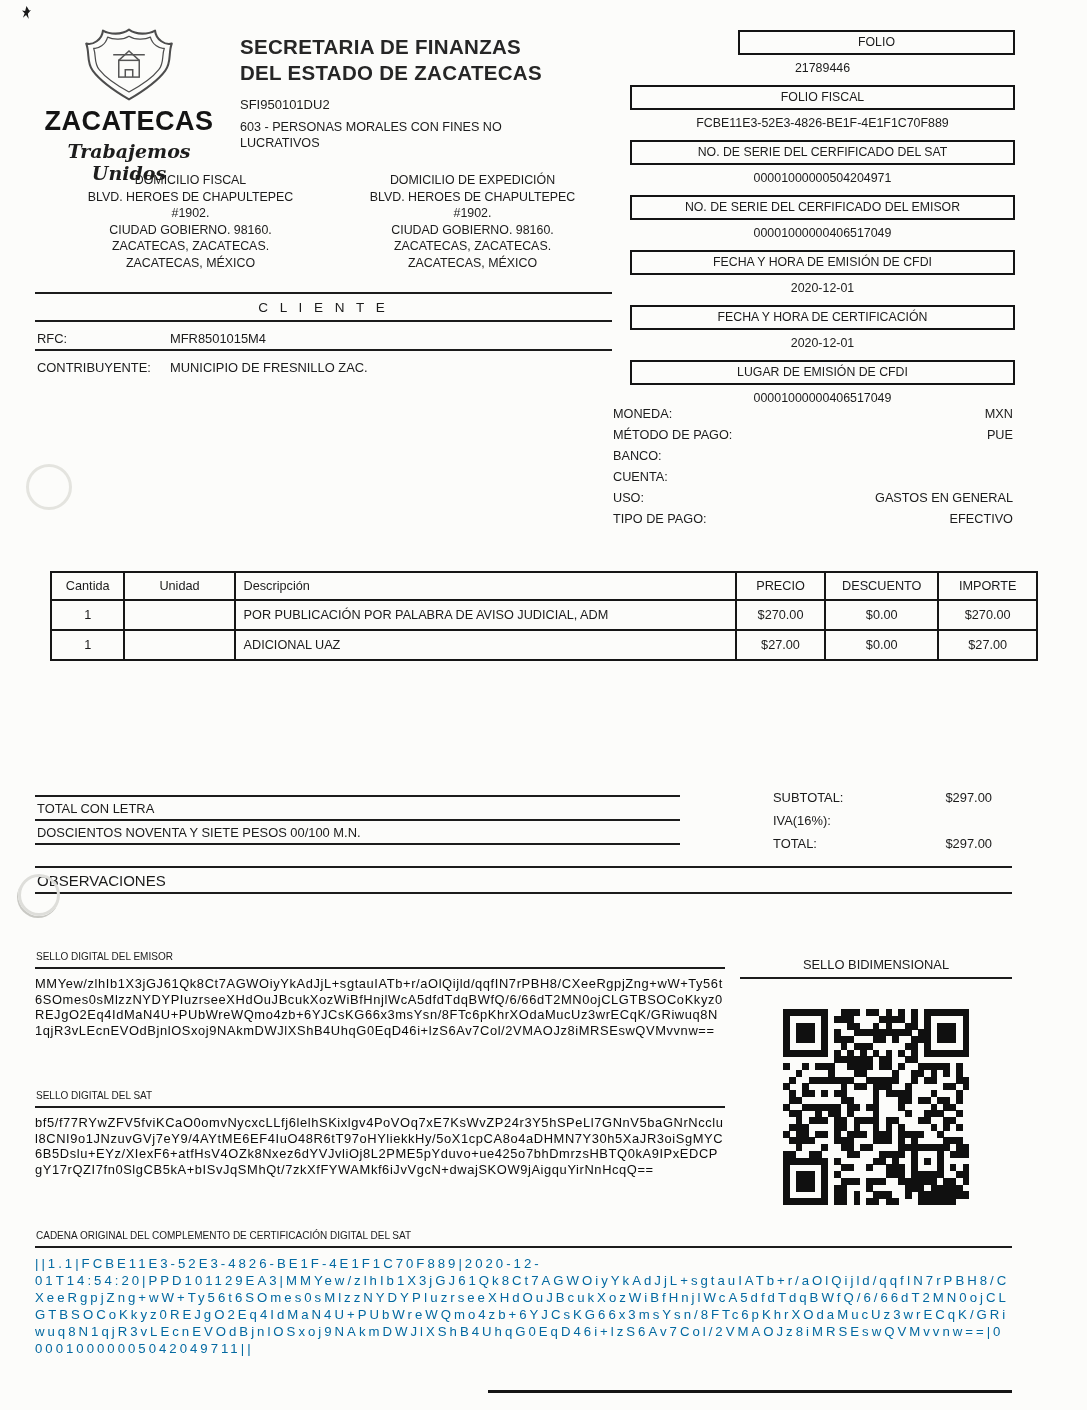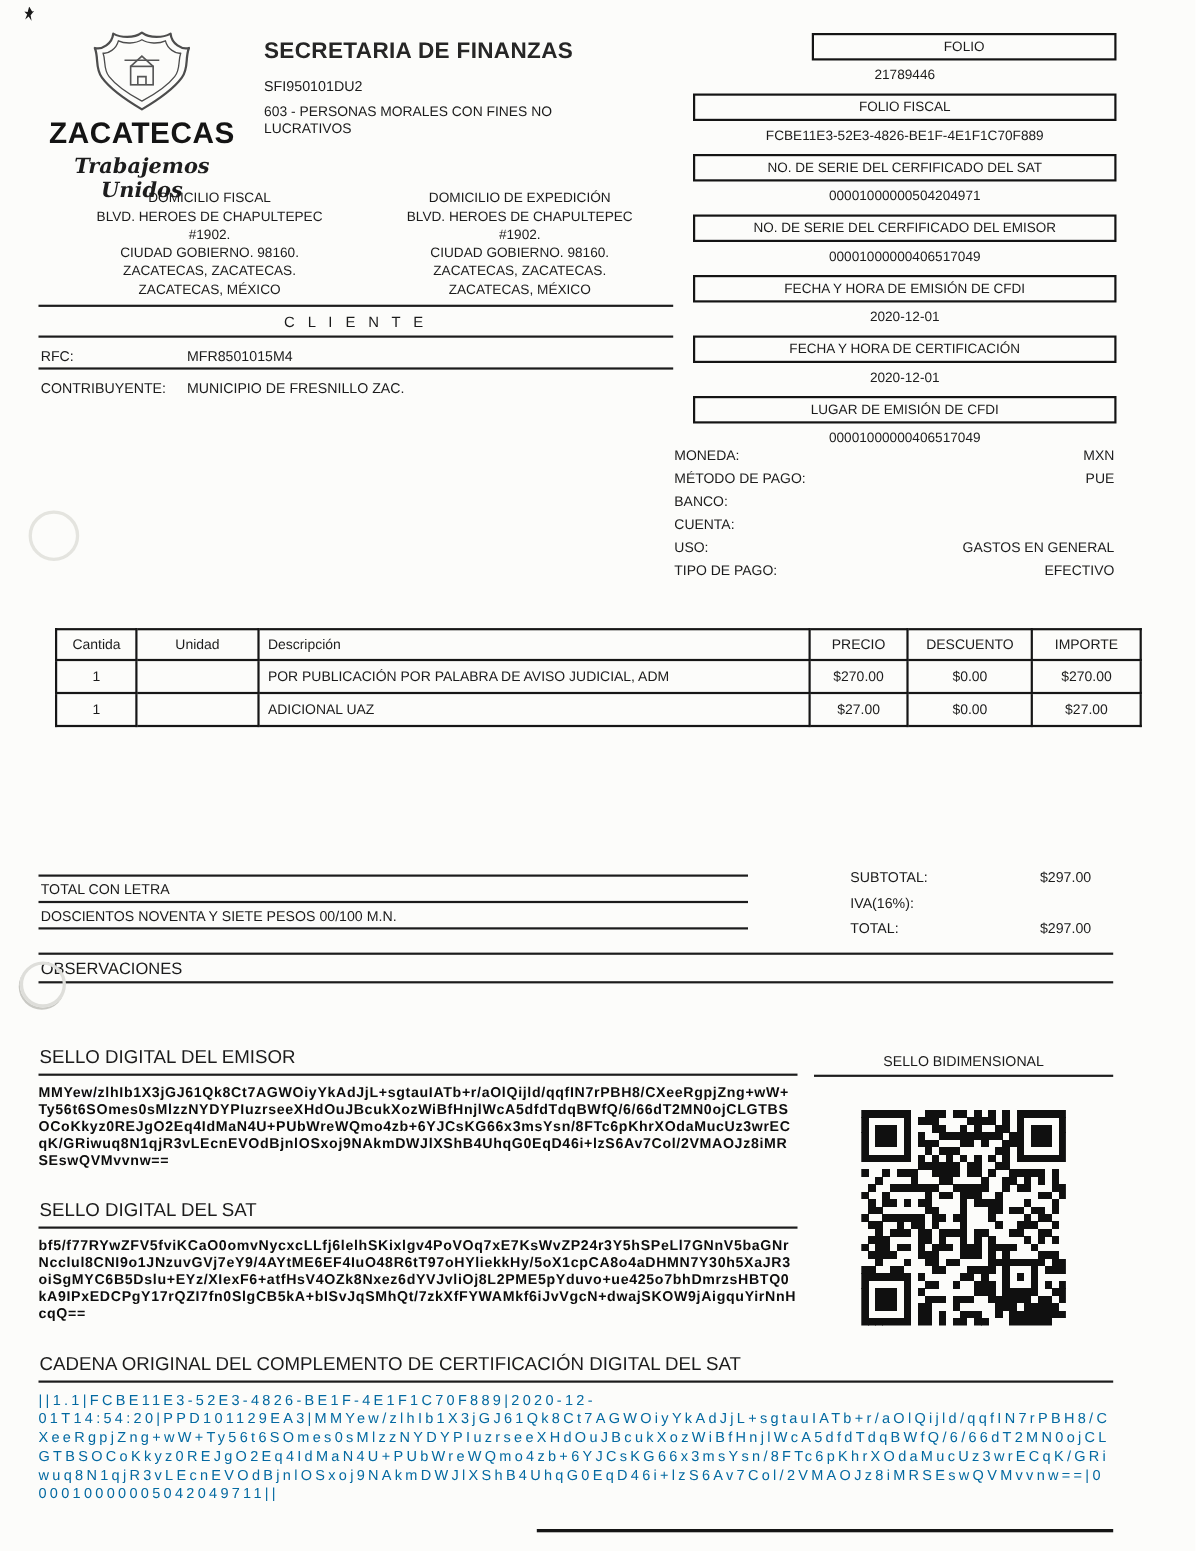--- a/index.html
+++ b/index.html
@@ -33,21 +33,21 @@
   .folio-label { border:2px solid #141414; text-align:center; font-size:12.3px; padding:3px 2px; line-height:15px; }
   .folio-item.narrow .folio-label { margin-left:108px; }
   .folio-value { text-align:center; font-size:12.4px; padding:6px 0 9px; line-height:15px; }
 
   
   .addr { position:absolute; text-align:center; font-size:12.4px; line-height:16.5px; }
   .addr-fiscal { left:58px; top:172px; width:265px; }
   .addr-exped  { left:335px; top:172px; width:275px; }
 
   
-  .cliente { position:absolute; left:35px; top:277px; width:577px; }
+  .cliente { position:absolute; left:35px; top:292px; width:577px; }
   .cliente-title { text-align:center; font-size:13.5px; letter-spacing:4px; padding:6px 0 5px; font-weight:500; }
   .kv-row { padding:9px 0 3px 2px; font-size:12.9px; }
   .kv-label { display:inline-block; width:133px; }
 
   
   .payment { position:absolute; left:613px; top:403px; width:400px; }
   .pay-row { display:flex; justify-content:space-between; font-size:12.7px; padding:2.5px 0; line-height:16px; }
 
   
   .items-wrap { position:absolute; left:50px; top:531px; width:988px;margin-top:40px; }
@@ -63,22 +63,22 @@
   .amount-row { display:flex; justify-content:space-between; font-size:12.9px; padding:3.5px 0; line-height:16px; }
 
   
   .obs-block { position:absolute; left:35px; top:866px; width:977px; }
   .obs-label { font-size:15px; padding:4px 0 3px 2px; }
 
   
   .sello-block { position:absolute; width:690px; }
   .sello-emisor { left:35px; top:951px; }
   .sello-sat { left:35px; top:1090px; }
-  .sello-title { font-size:17px; padding:0 0 5px 1px; }
-  .sello-text { margin-top:7px; font-size:12.9px; line-height:15.6px; word-break:break-all; letter-spacing:.6px; color:#0c0c0c;font-weight:bold; }
+  .sello-title { font-size:10px; padding:0 0 5px 1px; }
+  .sello-text { margin-top:7px; font-size:12.9px; line-height:15.6px; word-break:break-all; letter-spacing:.6px; color:#0c0c0c; }
 
   
   .qr-block { position:absolute; left:740px; top:957px; width:272px; }
   .qr-title { text-align:center; font-size:12.9px; padding-bottom:5px; }
   .qr { display:block; margin:30px auto 0; width:186px; height:196px; }
 
   
   .cadena-block { position:absolute; left:35px; top:1230px; width:977px; }
   .cadena-text { margin-top:7px; font-size:13.2px; line-height:17px; word-break:break-all; white-space:pre-wrap; letter-spacing:3px; color:#0369a1; }
 
@@ -107,20 +107,21 @@
         <path d="M44 38 L55 28 L66 38"></path>
         <path d="M51 56 v-8 h8 v8"></path>
       </g>
     </svg>
     <div class="brand">ZACATECAS</div>
     <div class="slogan">Trabajemos Unidos</div>
   </div>
 
   <div class="title-block">
     <div class="doc-title">SECRETARIA DE FINANZAS</div>
+    <div class="doc-title">DEL ESTADO DE ZACATECAS</div>
     <div class="issuer-rfc">SFI950101DU2</div>
     <div class="issuer-regimen">603 - PERSONAS MORALES CON FINES NO LUCRATIVOS</div>
   </div>
 
   <div class="folio-panel">
     <div class="folio-item narrow">
       <div class="folio-label">FOLIO</div>
       <div class="folio-value">21789446</div>
     </div>
     <div class="folio-item">

